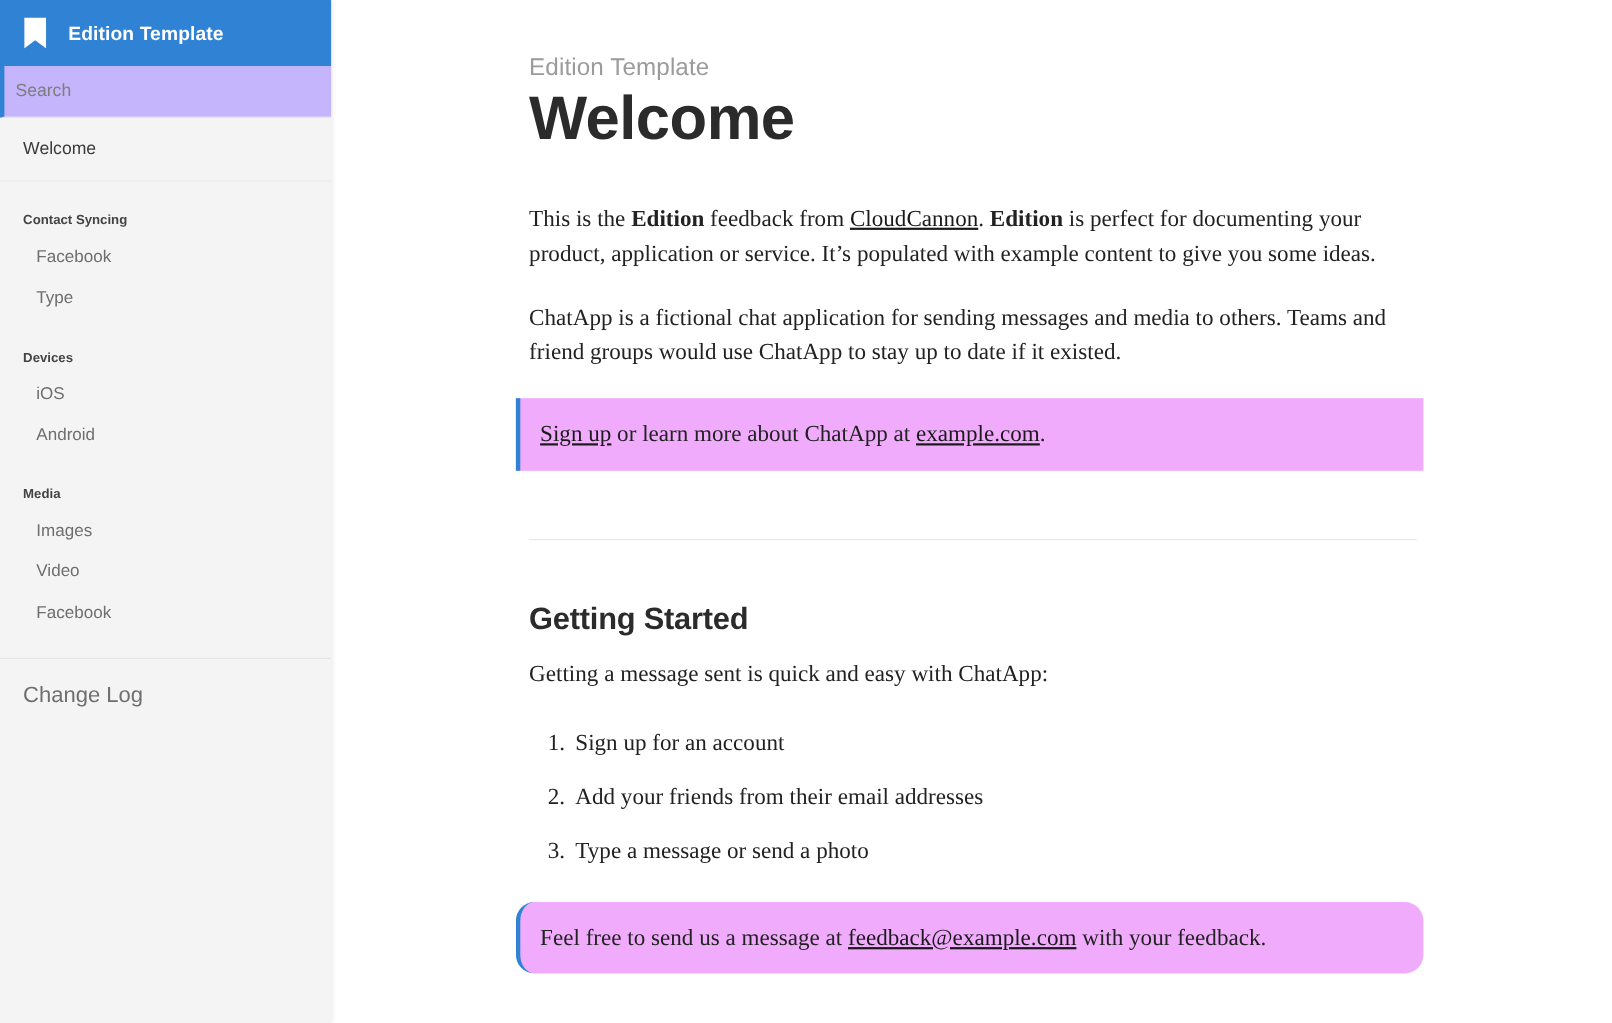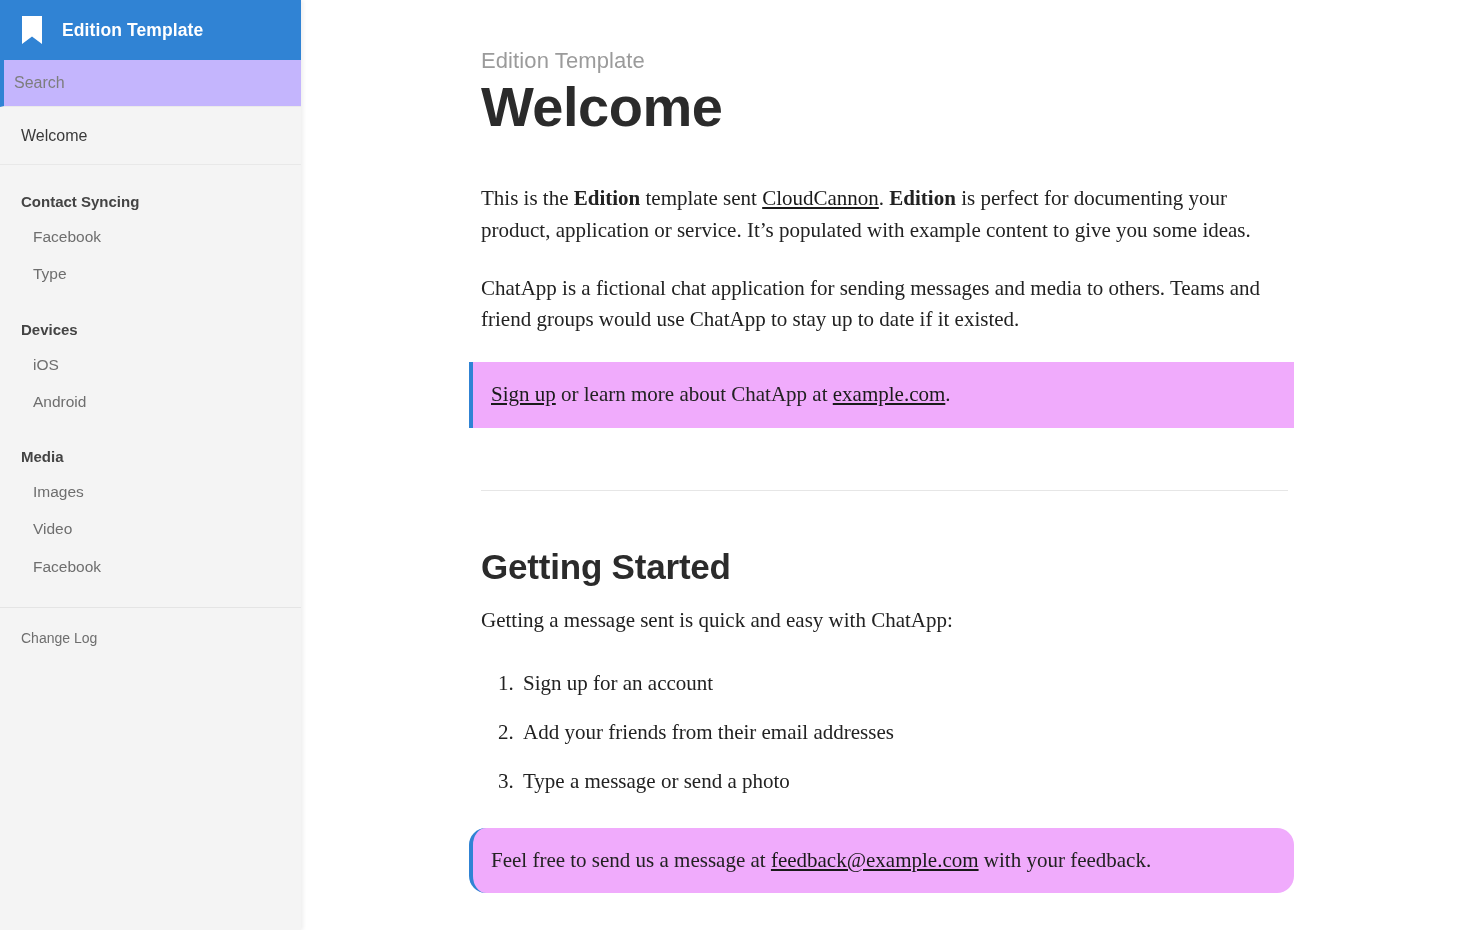--- a/index.html
+++ b/index.html
@@ -95,21 +95,21 @@
     border-bottom: 1px solid #e8e8e8;
   }
   .nav-top-item.active {
     background: #f4f4f4;
   }
 
   .nav-group { padding-top: 18px; }
 
   .nav-group-title {
     padding: 10px 21px 8px 21px;
-    font-size: 15px;
+    font-size: 12px;
     font-weight: bold;
     color: #444444;
   }
 
   .nav-link {
     display: block;
     padding: 7px 21px 7px 33px;
     font-size: 15.5px;
     color: #6e6e6e;
     text-decoration: none;
@@ -117,21 +117,21 @@
   }
 
   .nav-divider {
     margin: 22px 0 0 0;
     border: 0;
     border-top: 1px solid #e4e4e4;
   }
 
   .nav-footer-item {
     padding: 22px 21px 10px 21px;
-    font-size: 14px;
+    font-size: 20px;
     color: #6e6e6e;
   }
 
   
   .main {
     flex: 1 1 auto;
     height: 930px;
     background: #ffffff;
     overflow: hidden;
   }
@@ -187,21 +187,21 @@
 
   .rule {
     border: 0;
     border-top: 1px solid #e6e6e6;
     width: 807px;
     margin: 62px 0 0 0;
   }
 
   .section-title {
     font-family: "Liberation Sans", sans-serif;
-    font-size: 35px;
+    font-size: 28px;
     font-weight: bold;
     color: #2b2b2b;
     margin: 56px 0 18px 0;
     letter-spacing: -0.2px;
   }
 
   ol.steps {
     font-family: "Liberation Serif", serif;
     font-size: 21px;
     color: #222222;
@@ -263,21 +263,21 @@
     </nav>
   </aside>
 
   <main class="main">
     <div class="content">
 
       <div class="eyebrow">Edition Template</div>
       <h1 class="page-title">Welcome</h1>
 
       <p class="body-text">
-        <span>This is the </span><b>Edition</b><span> template sent </span><a class="doclink" href="#">CloudCannon</a><span>. </span><b>Edition</b><span> is perfect for documenting your product, application or service. It’s populated with example content to give you some ideas.</span>
+        <span>This is the </span><b>Edition</b><span> feedback from </span><a class="doclink" href="#">CloudCannon</a><span>. </span><b>Edition</b><span> is perfect for documenting your product, application or service. It’s populated with example content to give you some ideas.</span>
       </p>
 
       <p class="body-text">ChatApp is a fictional chat application for sending messages and media to others. Teams and friend groups would use ChatApp to stay up to date if it existed.</p>
 
       <div class="callout">
         <a class="doclink" href="#">Sign up</a><span> or learn more about ChatApp at </span><a class="doclink" href="#">example.com</a><span>.</span>
       </div>
 
       <hr class="rule">
 

